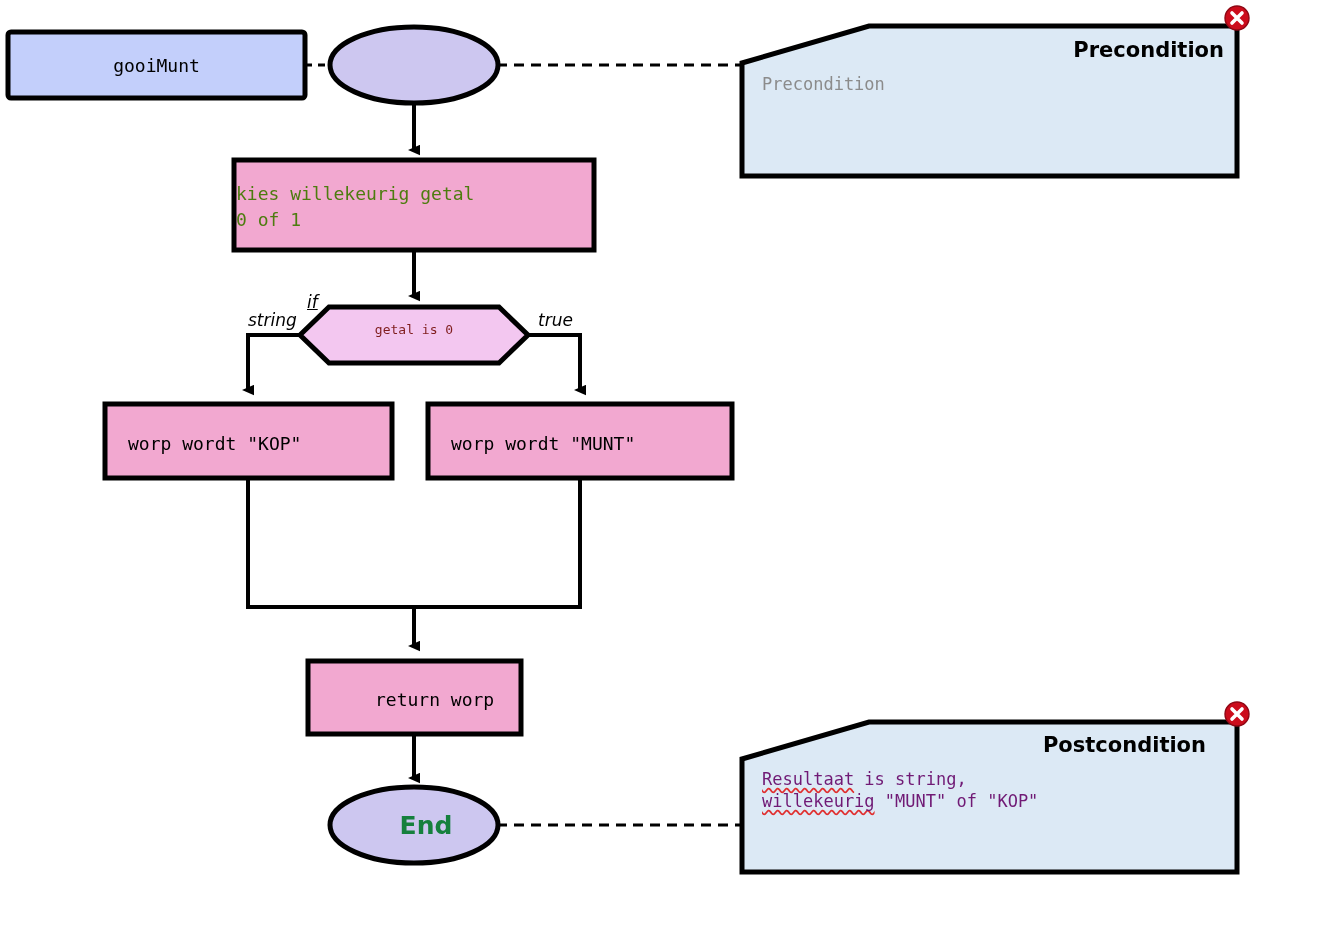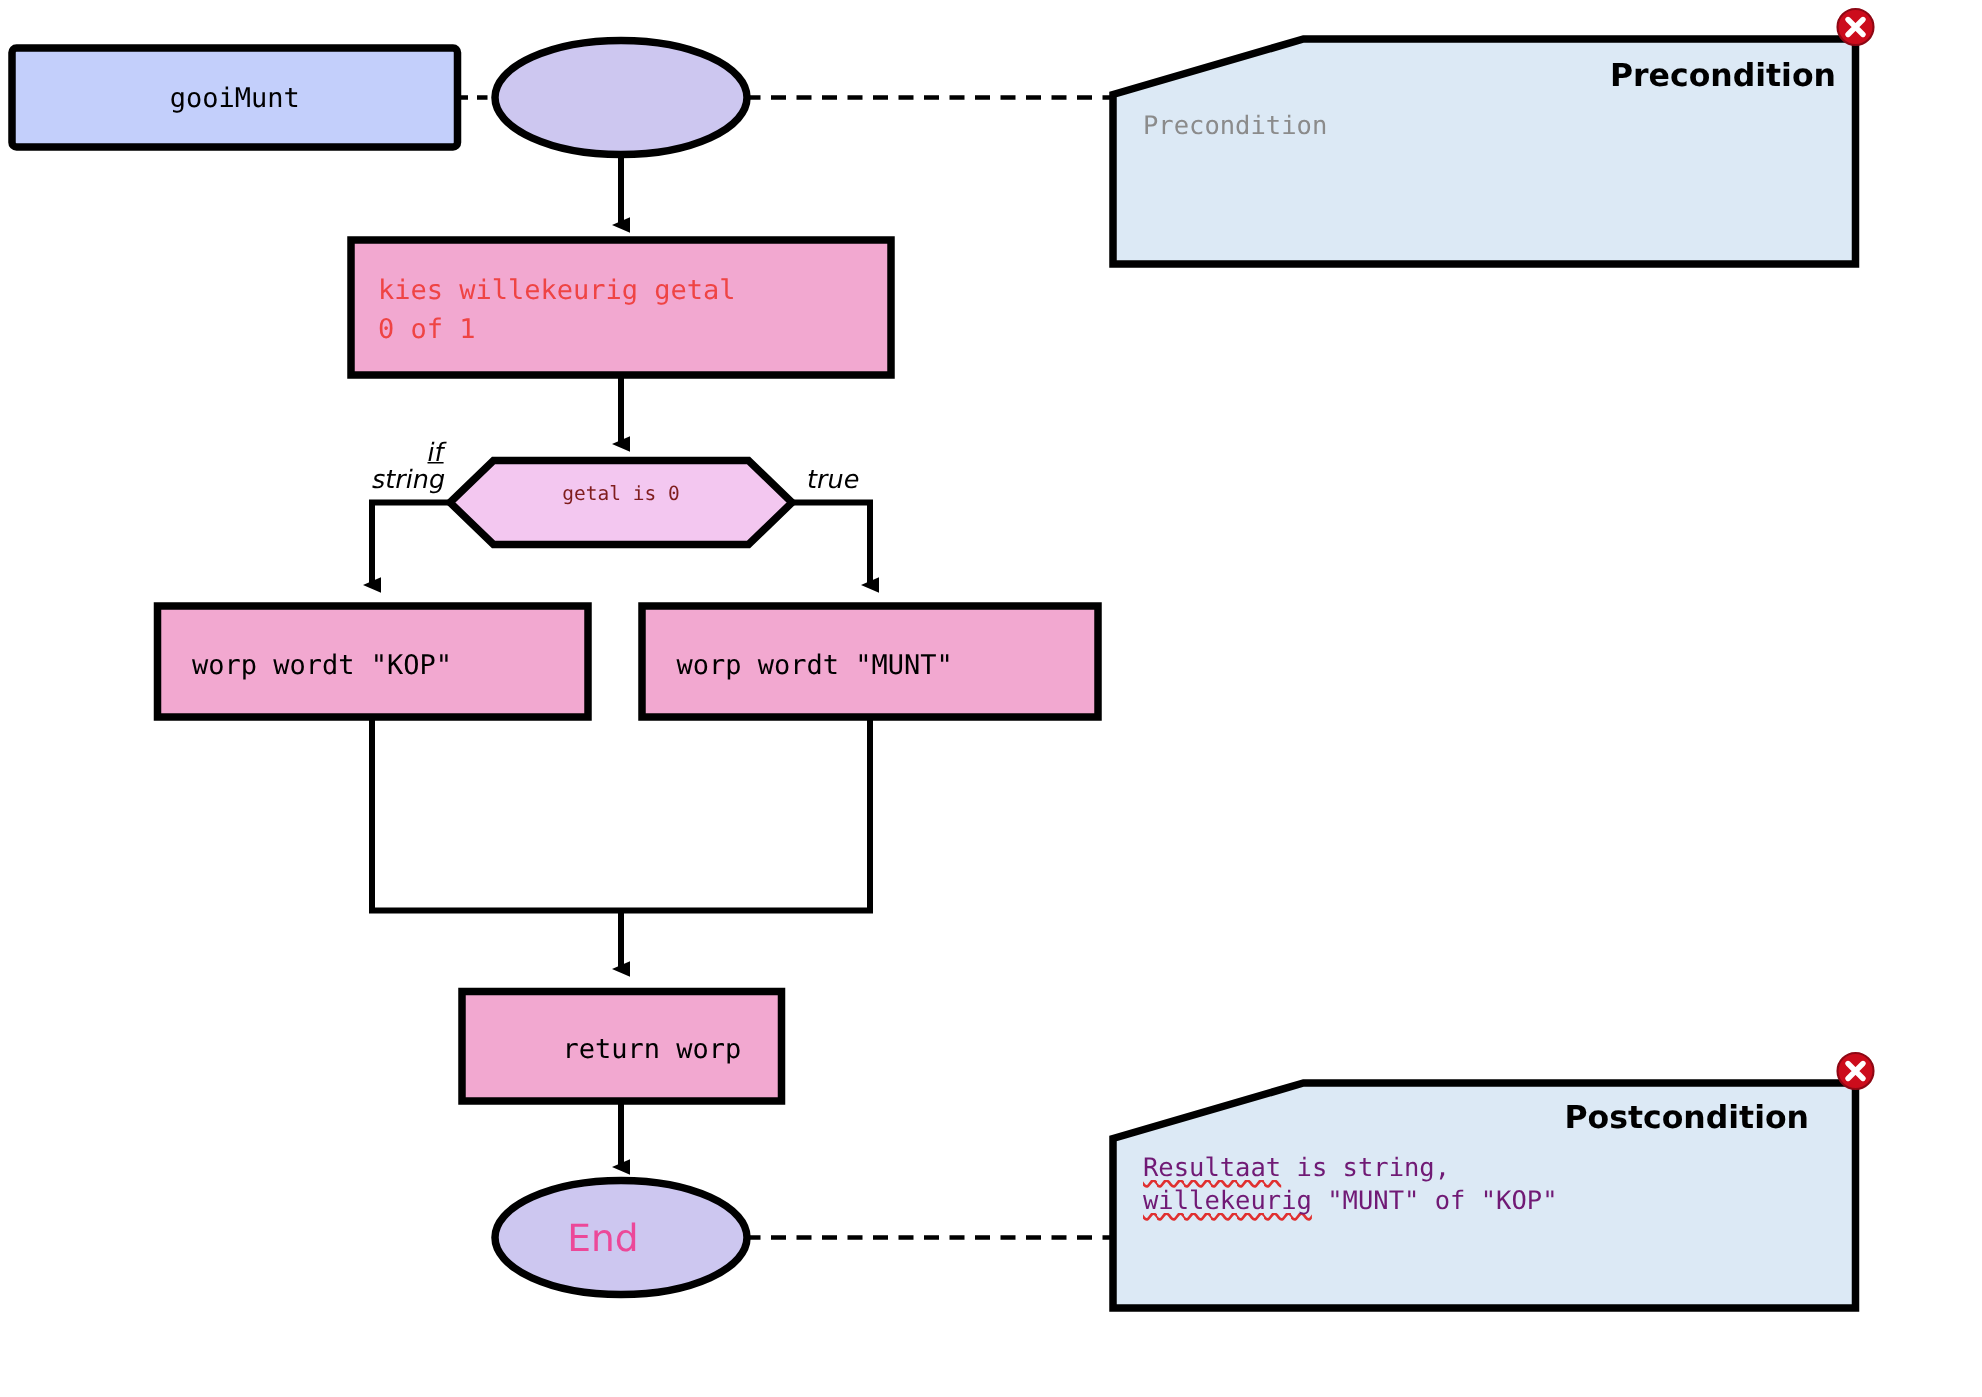--- a/index.html
+++ b/index.html
@@ -45,30 +45,30 @@
     font-size: 18px; color: #000;
   }
   
   #start-label {
     left: 330px; top: 27px;
     width: 168px; height: 76px;
     display: flex; align-items: center; justify-content: center;
     font-size: 25px; color: #17172b;
   }
   #end-label {
-    left: 318px; top: 787px;
+    left: 342px; top: 787px;
     width: 168px; height: 76px;
     display: flex; align-items: center; justify-content: center;
-    font-size: 25px; color: #ec4899;
+    font-size: 25px; color: #15803d; font-weight: bold;
   }
   
   #proc-random-label {
-    left: 252px; top: 181px;
+    left: 236px; top: 181px;
     width: 334px;
-    font-size: 18px; line-height: 26px; color: #ef4444;
+    font-size: 18px; line-height: 26px; color: #4d7c0f;
   }
   #proc-kop-label {
     left: 128px; top: 431px;
     width: 258px;
     font-size: 18px; line-height: 26px; color: #000;
   }
   #proc-munt-label {
     left: 451px; top: 431px;
     width: 275px;
     font-size: 18px; line-height: 26px; color: #000;
@@ -86,21 +86,21 @@
     font-size: 13px; color: #7f1d1d;
   }
   .edge-label {
     position: absolute;
     font-style: italic;
     font-size: 17px;
     color: #000;
     white-space: pre;
     pointer-events: none;
   }
-  #edge-label-if   { left: 285px; top: 292px; text-decoration: underline; }
+  #edge-label-if   { left: 307px; top: 292px; text-decoration: underline; }
   #edge-label-false{ left: 248px; top: 310px; }
   #edge-label-true { left: 538px; top: 310px; }
   
   .cond-title {
     position: absolute;
     font-weight: bold;
     font-size: 21px;
     color: #000;
     text-align: right;
     white-space: pre;

